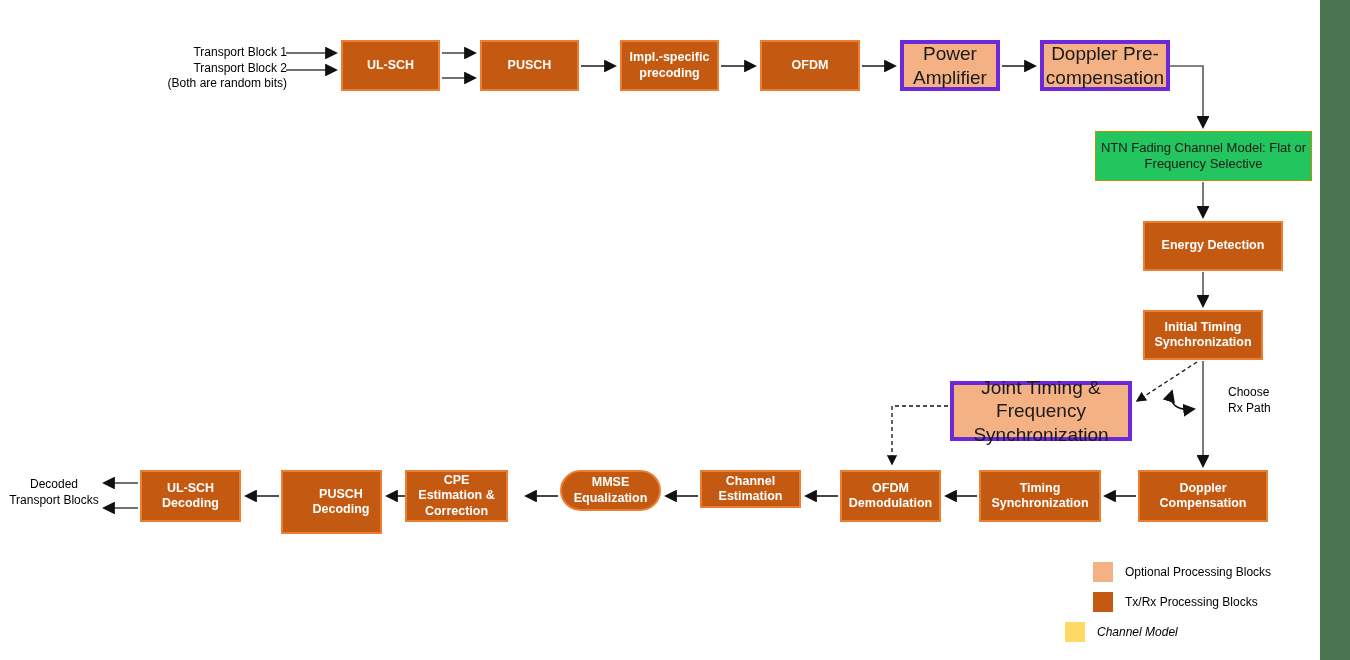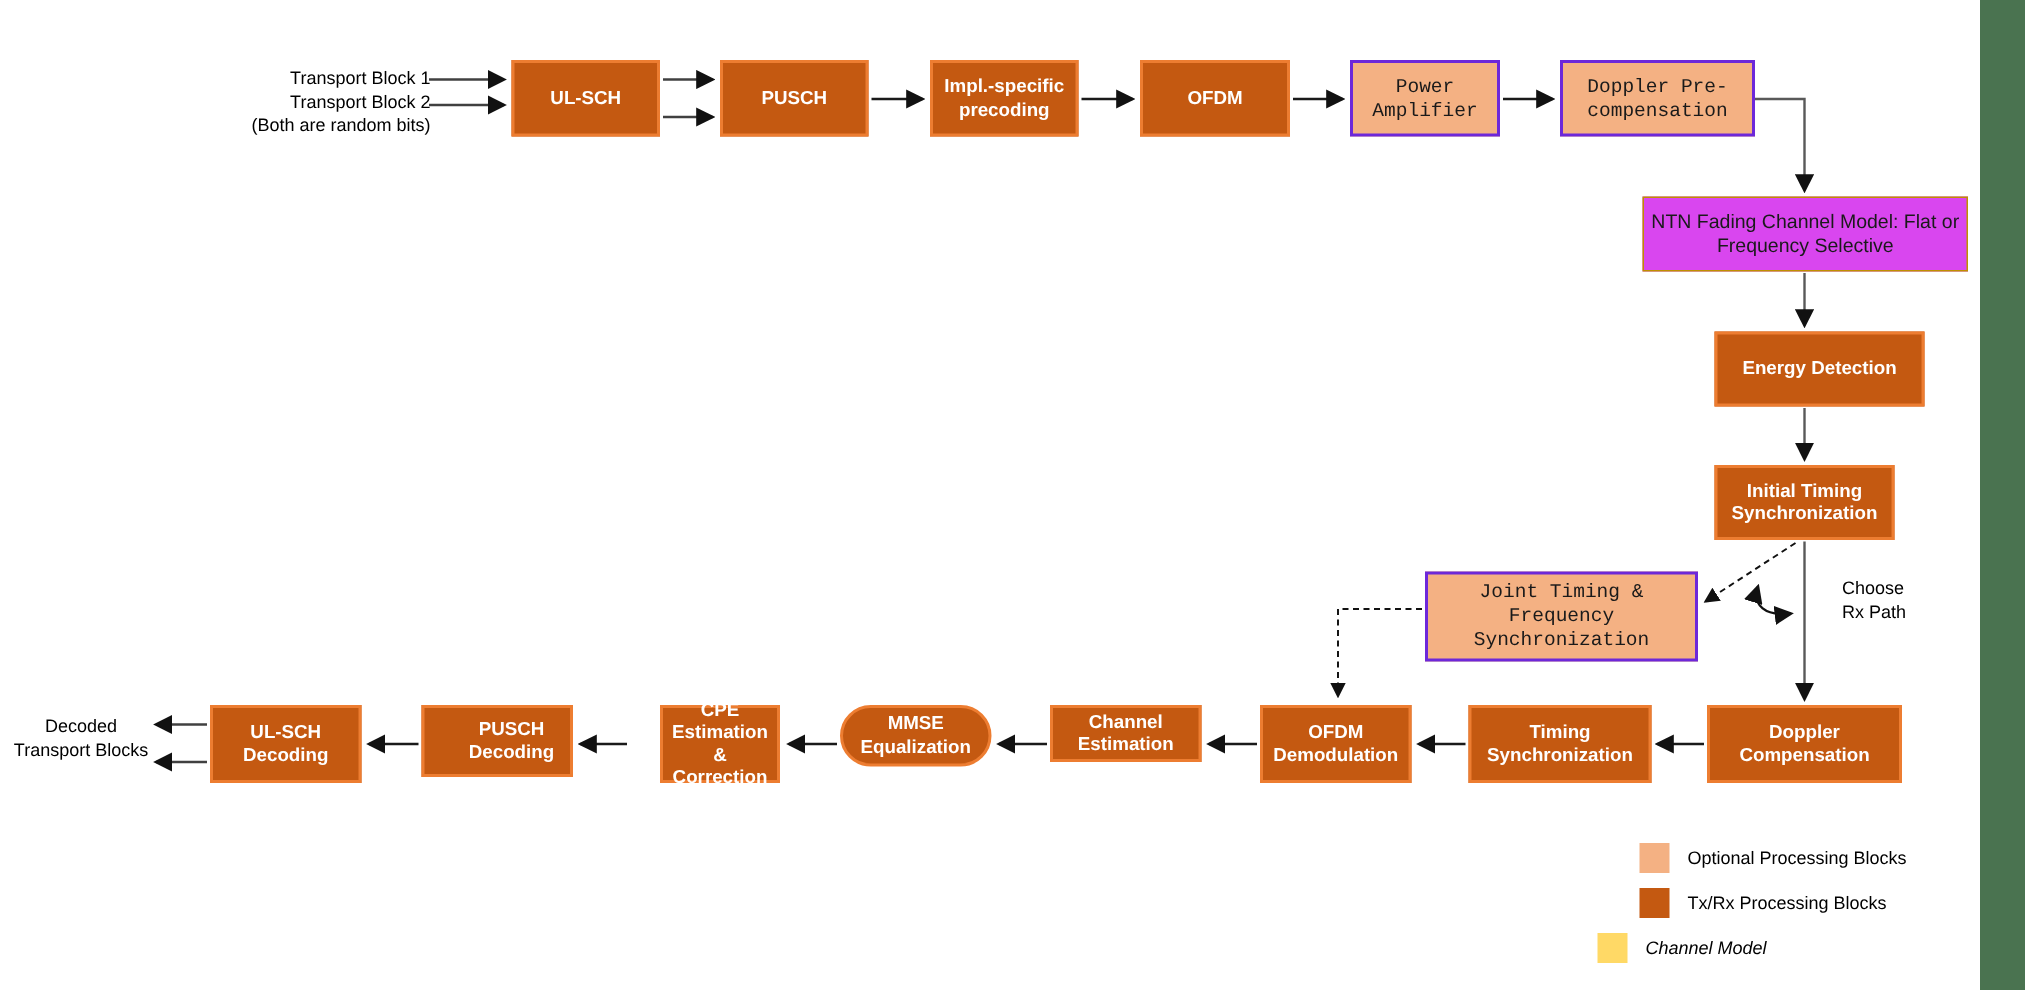--- a/index.html
+++ b/index.html
@@ -2,22 +2,22 @@
 <html><head>
 <meta charset="utf-8">
 <style>
   html,body{margin:0;padding:0;background:#fff;}
   .stage{position:relative;width:1350px;height:660px;background:#ffffff;overflow:hidden;
          font-family:"Liberation Sans",sans-serif;}
   .stage svg{position:absolute;left:0;top:0;z-index:1;}
   .box{position:absolute;z-index:2;display:flex;align-items:center;justify-content:center;
        text-align:center;box-sizing:border-box;line-height:1.22;padding:2px 3px;}
   .txrx{background:#C45911;border:2px solid #ED7D31;color:#ffffff;font-weight:bold;font-size:12.5px;}
-  .optional{background:#F4B183;border:2px solid #6d28d9;color:#1a1a1a;font-size:13px;font-family:Liberation Mono, monospace;}
-  .channel{background:#d946ef;border:1.5px solid #BF9000;color:#1a1a1a;font-size:13px;}
+  .optional{background:#F4B183;border:4px solid #6d28d9;color:#1a1a1a;font-size:19px;}
+  .channel{background:#22c55e;border:1.5px solid #BF9000;color:#1a1a1a;font-size:13px;}
   .freetext{position:absolute;z-index:2;color:#000;font-size:12px;line-height:1.3;}
   .right{text-align:right;}
   .center{text-align:center;}
   .legend-row{position:absolute;z-index:2;display:flex;align-items:center;}
   .chip{width:20px;height:20px;flex:0 0 20px;}
   .chip.c-opt{background:#F4B183;}
   .chip.c-txrx{background:#C45911;}
   .chip.c-chan{background:#FFD966;}
   .legend-label{margin-left:12px;font-size:12px;color:#000;white-space:nowrap;}
   .greenbar{position:absolute;z-index:3;left:1320px;top:0;width:30px;height:660px;background:#4A7350;}
@@ -85,22 +85,22 @@
   <div class="box txrx" style="left:1143px;top:310px;width:120px;height:50px;">Initial Timing Synchronization</div>
   <div class="box optional" style="left:950px;top:381px;width:182px;height:60px;">Joint Timing &amp; Frequency Synchronization</div>
 
   <div class="freetext" style="left:1228px;top:385px;width:56px;">Choose Rx Path</div>
 
   <div class="box txrx" style="left:1138px;top:470px;width:130px;height:52px;">Doppler Compensation</div>
   <div class="box txrx" style="left:979px;top:470px;width:122px;height:52px;">Timing Synchronization</div>
   <div class="box txrx" style="left:840px;top:470px;width:101px;height:52px;">OFDM Demodulation</div>
   <div class="box txrx" style="left:700px;top:470px;width:101px;height:38px;">Channel Estimation</div>
   <div class="box txrx" style="left:560px;top:470px;width:101px;height:41px;border-radius:26px;">MMSE Equalization</div>
-  <div class="box txrx" style="left:440px;top:470px;width:80px;height:52px;">CPE Estimation &amp; Correction</div>
-  <div class="box txrx" style="left:281px;top:470px;width:101px;height:48px;padding-left:22px;">PUSCH Decoding</div>
+  <div class="box txrx" style="left:405px;top:470px;width:103px;height:52px;">CPE Estimation &amp; Correction</div>
+  <div class="box txrx" style="left:281px;top:470px;width:101px;height:64px;padding-left:22px;">PUSCH Decoding</div>
   <div class="box txrx" style="left:140px;top:470px;width:101px;height:52px;">UL-SCH Decoding</div>
 
   <div class="freetext center" style="left:8px;top:477px;width:92px;">Decoded Transport Blocks</div>
 
   <div class="legend-row" style="left:1093px;top:562px;">
     <div class="chip c-opt"></div>
     <div class="legend-label">Optional Processing Blocks</div>
   </div>
   <div class="legend-row" style="left:1093px;top:592px;">
     <div class="chip c-txrx"></div>

